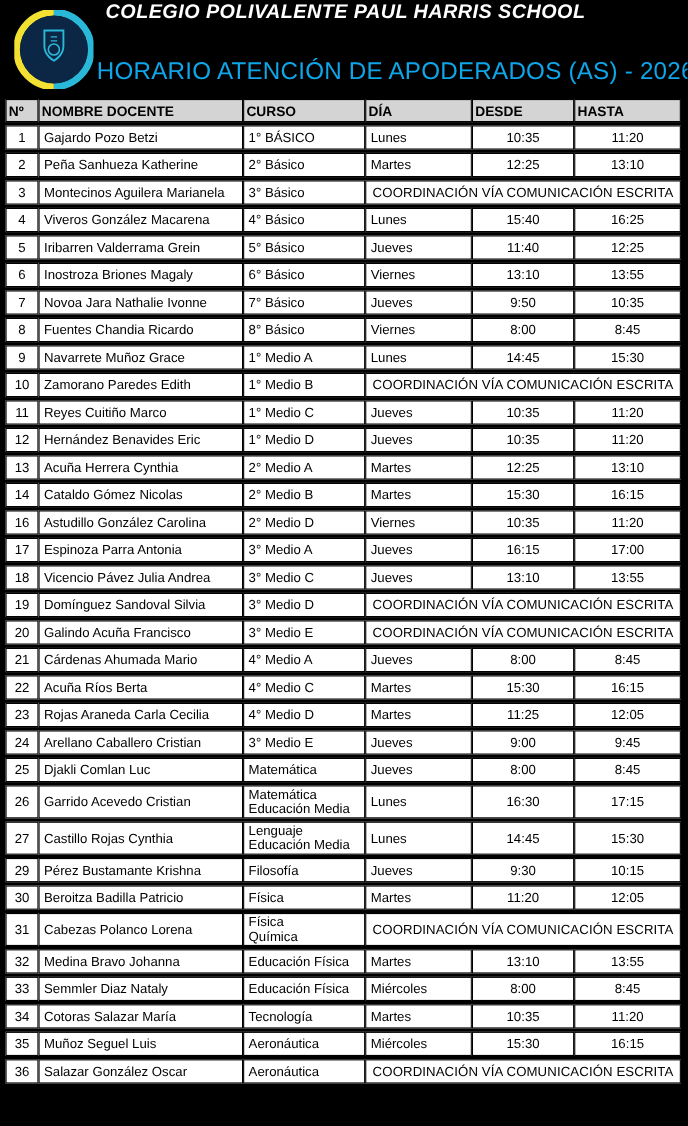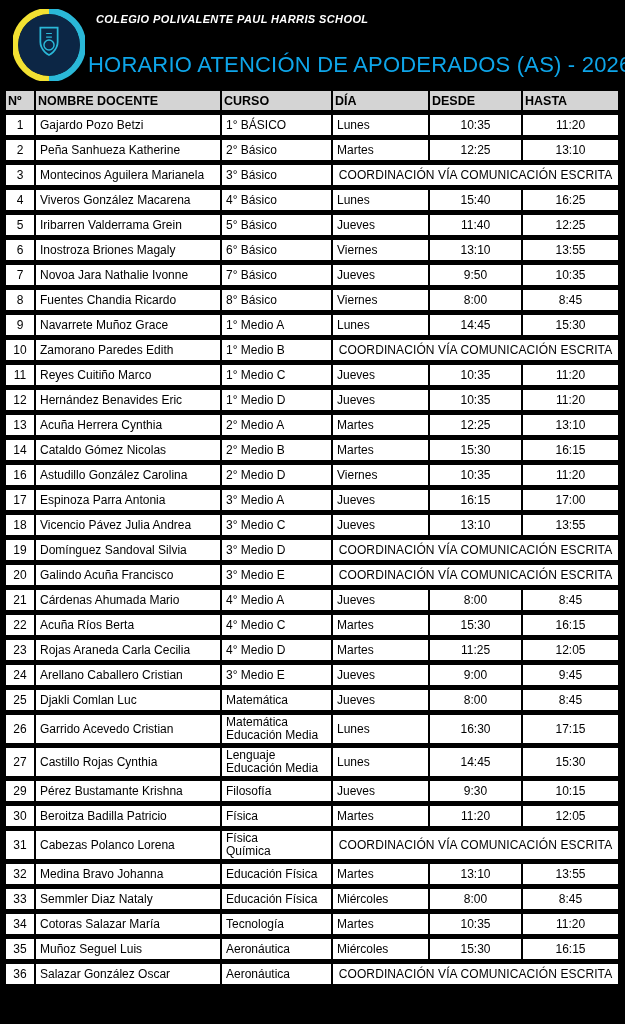--- a/index.html
+++ b/index.html
@@ -19,25 +19,25 @@
   .logo {
     position: absolute;
     left: 13px;
     top: 9px;
     width: 72px;
     height: 72px;
   }
   .school-name {
     position: absolute;
     left: 96px;
-    top: 13px;
+    top: 0;
     color: #ffffff;
     font-weight: bold;
     font-style: italic;
-    font-size: 11px;
+    font-size: 18px;
     letter-spacing: 0.4px;
     white-space: nowrap;
   }
   .main-title {
     position: absolute;
     left: 88px;
     top: 52px;
     color: #0ea5e9;
     font-weight: normal;
     font-size: 22px;

